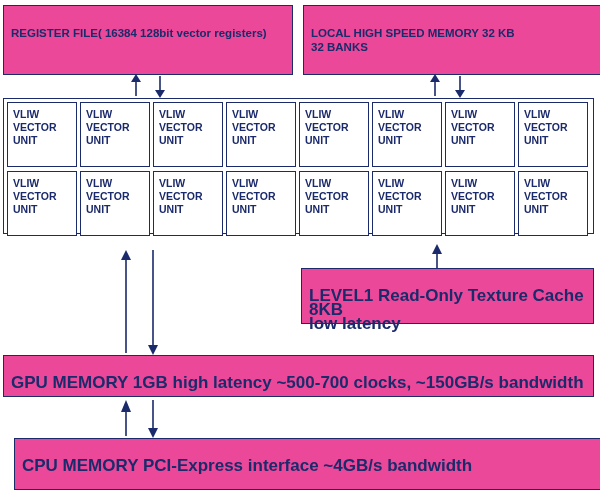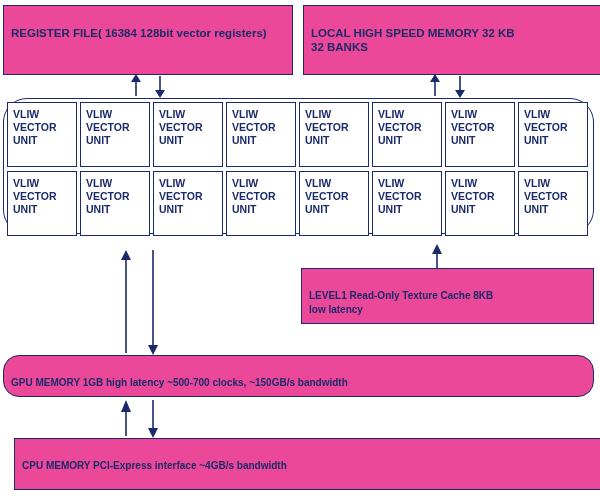--- a/index.html
+++ b/index.html
@@ -46,21 +46,21 @@
     box-sizing: border-box;
     background: #ffffff;
     font-size: 10.5px;
     font-weight: bold;
     line-height: 13px;
     color: #1b2a6b;
     padding: 5px 5px;
     white-space: pre-line;
   }
   .wide-box {
-    font-size: 10px;
+    font-size: 17px;
   }
   svg.arrows {
     position: absolute;
     left: 0;
     top: 0;
     width: 600px;
     height: 500px;
     pointer-events: none;
   }
 </style>
@@ -71,21 +71,21 @@
 
   <div class="box top-box" style="left:3px; top:5px; width:290px; height:70px;">
     <span>REGISTER FILE( 16384 128bit vector registers)</span>
   </div>
 
   <div class="box top-box" style="left:303px; top:5px; width:337px; height:70px;">
     <span>LOCAL HIGH SPEED MEMORY 32 KB
 32 BANKS</span>
   </div>
 
-  <div class="unit-grid" style="left:3px; top:98px; width:591px; height:136px;border-radius:24px;">
+  <div class="unit-grid" style="left:3px; top:98px; width:591px; height:136px;">
 
     <div class="unit" style="left:3px; top:3px; width:70px; height:65px;"><span>VLIW
 VECTOR
 UNIT</span></div>
     <div class="unit" style="left:76px; top:3px; width:70px; height:65px;"><span>VLIW
 VECTOR
 UNIT</span></div>
     <div class="unit" style="left:149px; top:3px; width:70px; height:65px;"><span>VLIW
 VECTOR
 UNIT</span></div>
@@ -129,21 +129,21 @@
     <div class="unit" style="left:514px; top:72px; width:70px; height:65px;"><span>VLIW
 VECTOR
 UNIT</span></div>
   </div>
 
   <div class="box wide-box" style="left:301px; top:268px; width:293px; height:56px;">
     <span>LEVEL1 Read-Only Texture Cache 8KB
 low latency</span>
   </div>
 
-  <div class="box wide-box" style="left:3px; top:355px; width:591px; height:42px;border-radius:16px;">
+  <div class="box wide-box" style="left:3px; top:355px; width:591px; height:42px;">
     <span>GPU MEMORY 1GB   high latency ~500-700 clocks, ~150GB/s bandwidth</span>
   </div>
 
   <div class="box wide-box" style="left:14px; top:438px; width:591px; height:52px;">
     <span>CPU MEMORY   PCI-Express interface ~4GB/s bandwidth</span>
   </div>
 
   <svg class="arrows" viewBox="0 0 600 500">
     <defs>
       <marker id="arrowhead" markerWidth="7" markerHeight="7" refX="3.2" refY="5.6" orient="auto" markerUnits="userSpaceOnUse">

